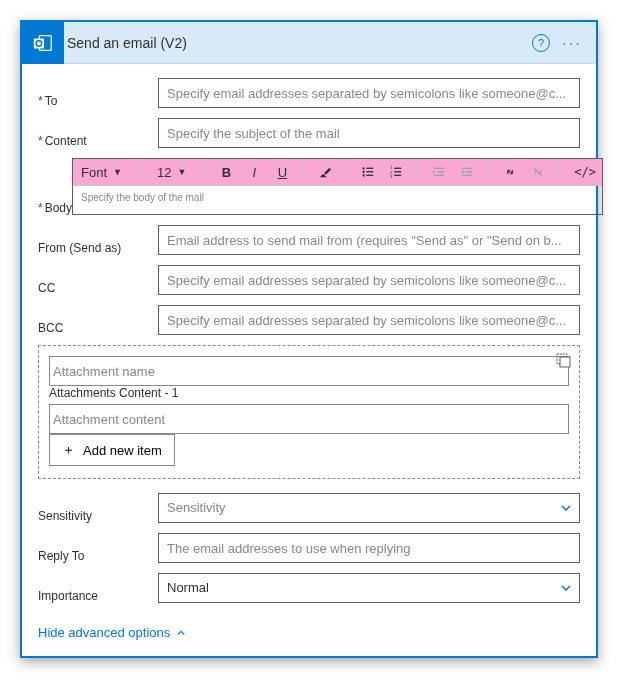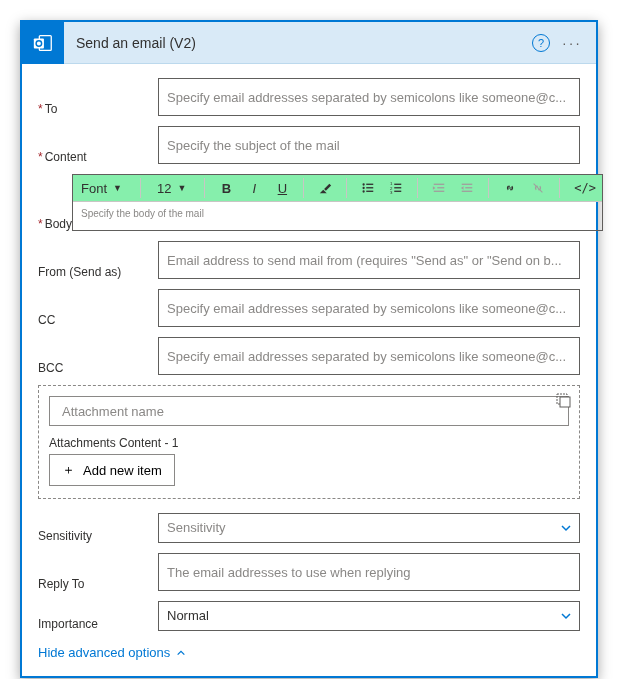--- a/index.html
+++ b/index.html
@@ -27,21 +27,21 @@
     width: 42px;
     height: 42px;
     background: #0078d4;
     display: flex;
     align-items: center;
     justify-content: center;
     color: #fff;
   }
   .header-title {
     flex: 1;
-    padding-left: 12px;
+    padding-left: 3px;
     font-size: 14px;
     color: #323130;
   }
   .header-actions {
     display: flex;
     align-items: center;
     gap: 12px;
     padding-right: 14px;
     color: #0078d4;
   }
@@ -76,33 +76,33 @@
     flex: 1;
   }
   .input {
     width: 100%;
     border: 1px solid #605e5c;
     padding: 6px 8px;
     font-size: 13px;
     font-family: inherit;
     color: #323130;
     background: #fff;
-    height: 38px;
+    height: 30px;
   }
   .input::placeholder { color: #8a8886; }
   .body-editor {
     border: 1px solid #605e5c;
   }
   .toolbar {
     display: flex;
     align-items: center;
     gap: 10px;
     border-bottom: 1px solid #c8c6c4;
     padding: 2px 4px;
-    background: #86efac;
+    background: #f9a8d4;
   }
   .tb-sep {
     width: 1px;
     height: 20px;
     background: #c8c6c4;
     margin: 0 2px;
   }
   .tb-btn {
     min-width: 18px;
     height: 22px;
@@ -142,25 +142,25 @@
     font-size: 14px;
   }
   .att-label {
     font-size: 12px;
     color: #323130;
     margin-bottom: 4px;
   }
   .att-input {
     width: 100%;
     border: 1px solid #8a8886;
-    padding: 6px 12px;
+    padding: 6px 3px;
     font-size: 13px;
     font-family: inherit;
     color: #323130;
-    margin-bottom: 10px;
+    margin-bottom: 0;
     height: 30px;
   }
   .att-input::placeholder { color: #8a8886; }
   .add-btn {
     border: 1px solid #8a8886;
     background: #fff;
     padding: 6px 12px;
     font-size: 13px;
     display: inline-flex;
     align-items: center;
@@ -189,21 +189,21 @@
     color: #0078d4;
     pointer-events: none;
   }
   .hide-link {
     color: #0078d4;
     font-size: 13px;
     cursor: pointer;
     display: inline-flex;
     align-items: center;
     gap: 6px;
-    margin-top: 4px;
+    margin-top: 12px;
   }
   svg { display: block; }
 </style>
 </head>
 <body>
 
 <div class="card">
 
   <div class="header">
     <div class="header-icon">
@@ -349,20 +349,21 @@
 
     <div class="attachments">
       <div class="att-switch">
         <svg width="16" height="16" viewBox="0 0 16 16">
             <rect x="2" y="2" width="10" height="10" stroke="#605e5c" fill="none" stroke-dasharray="2 1"></rect>
             <rect x="5" y="5" width="10" height="10" stroke="#605e5c" fill="#fff"></rect>
           </svg>
       </div>
       <input class="att-input" placeholder="Attachment name" style="">
       <div class="att-label">Attachments Content - 1</div>
+      <input class="att-input" placeholder="Attachment content" style="">
       <button class="add-btn">
         <span>＋</span>
         <span>Add new item</span>
       </button>
     </div>
 
     <div class="row">
       <div class="row-label">Sensitivity</div>
       <div class="row-field">
         <div class="select-wrap">

